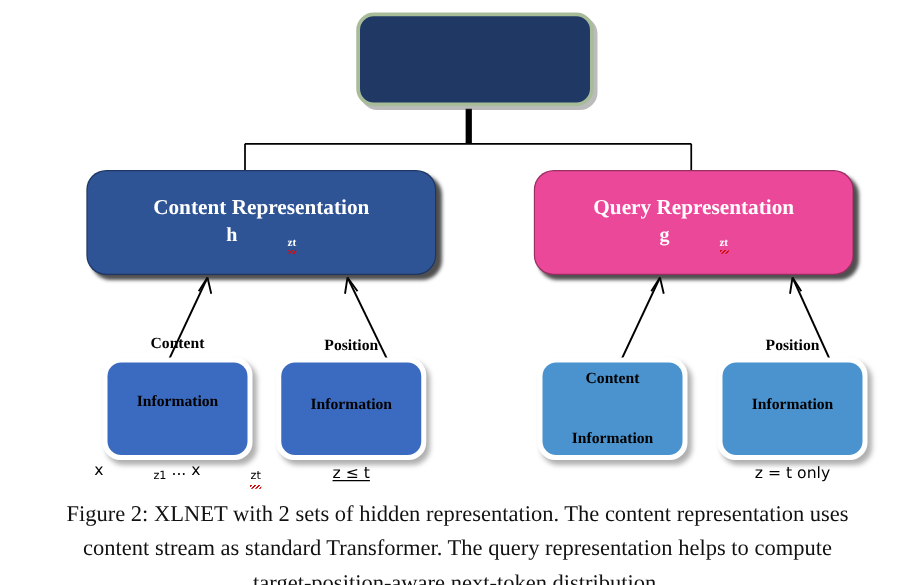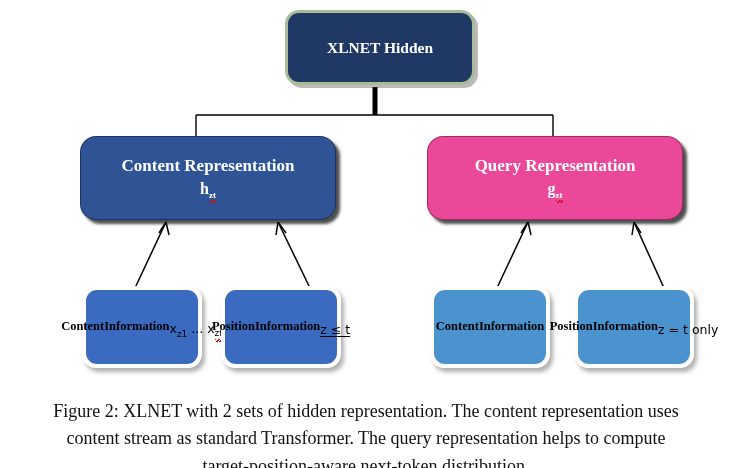--- a/index.html
+++ b/index.html
@@ -55,39 +55,40 @@
     background:#ffffff;
     border-radius:14px;
     box-shadow:3px 4px 4px rgba(150,150,150,.75);
     padding:4px;
   }
   .leaf-inner{
     width:100%;height:100%;
     box-sizing:border-box;
     border-radius:11px;
     display:flex;
-    flex-direction:row;
+    flex-direction:column;
     align-items:center;
     justify-content:center;
     text-align:center;
     color:#000000;
     font-size:12.5px;
     line-height:1.25;
+    gap:32px;
   }
   .leaf-content{background:#3b6bc0;}
   .leaf-query{background:#4a93cf;}
   .leaf-title{font-weight:bold;}
   .leaf-formula{
     margin-top:6px;
     font-family:"DejaVu Sans", sans-serif;
     font-size:12.5px;
     font-weight:normal;
     white-space:nowrap;
   }
-  .sub{font-size:9px;vertical-align:sub;}
+  .sub{font-size:9px;vertical-align:sub;margin-left:40px;}
   
   .squig{
     position:relative;
     display:inline-block;
   }
   .squig::after{
     content:"";
     position:absolute;
     left:0;right:0;bottom:-3px;height:3px;
     background:
@@ -139,24 +140,23 @@
       <line x1="497" y1="288" x2="528" y2="222"></line>
       <path d="M528 222 L521 233 M528 222 L531 235"></path>
     </g>
     <g stroke="#000" stroke-width="1.5" fill="none">
       <line x1="664" y1="288" x2="634" y2="222"></line>
       <path d="M634 222 L632 235 M634 222 L641 233"></path>
     </g>
   </svg>
 
   <div class="node node-top" style="left:285px;top:10px;width:190px;height:75px;">
-    <div>XLNET Hidden</div>
-  </div>
-
-  <div class="node node-mid mid-content" style="left:80px;top:136px;width:256px;height:84px;">
+  </div>
+
+  <div class="node node-mid mid-content" style="left:69px;top:136px;width:280px;height:84px;">
     <div>Content Representation</div>
     <div class="mid-formula">
       <span>h</span><span class="sub squig">zt</span>
     </div>
   </div>
 
   <div class="node node-mid mid-query" style="left:427px;top:136px;width:256px;height:84px;">
     <div>Query Representation</div>
     <div class="mid-formula">
       <span>g</span><span class="sub squig">zt</span>

